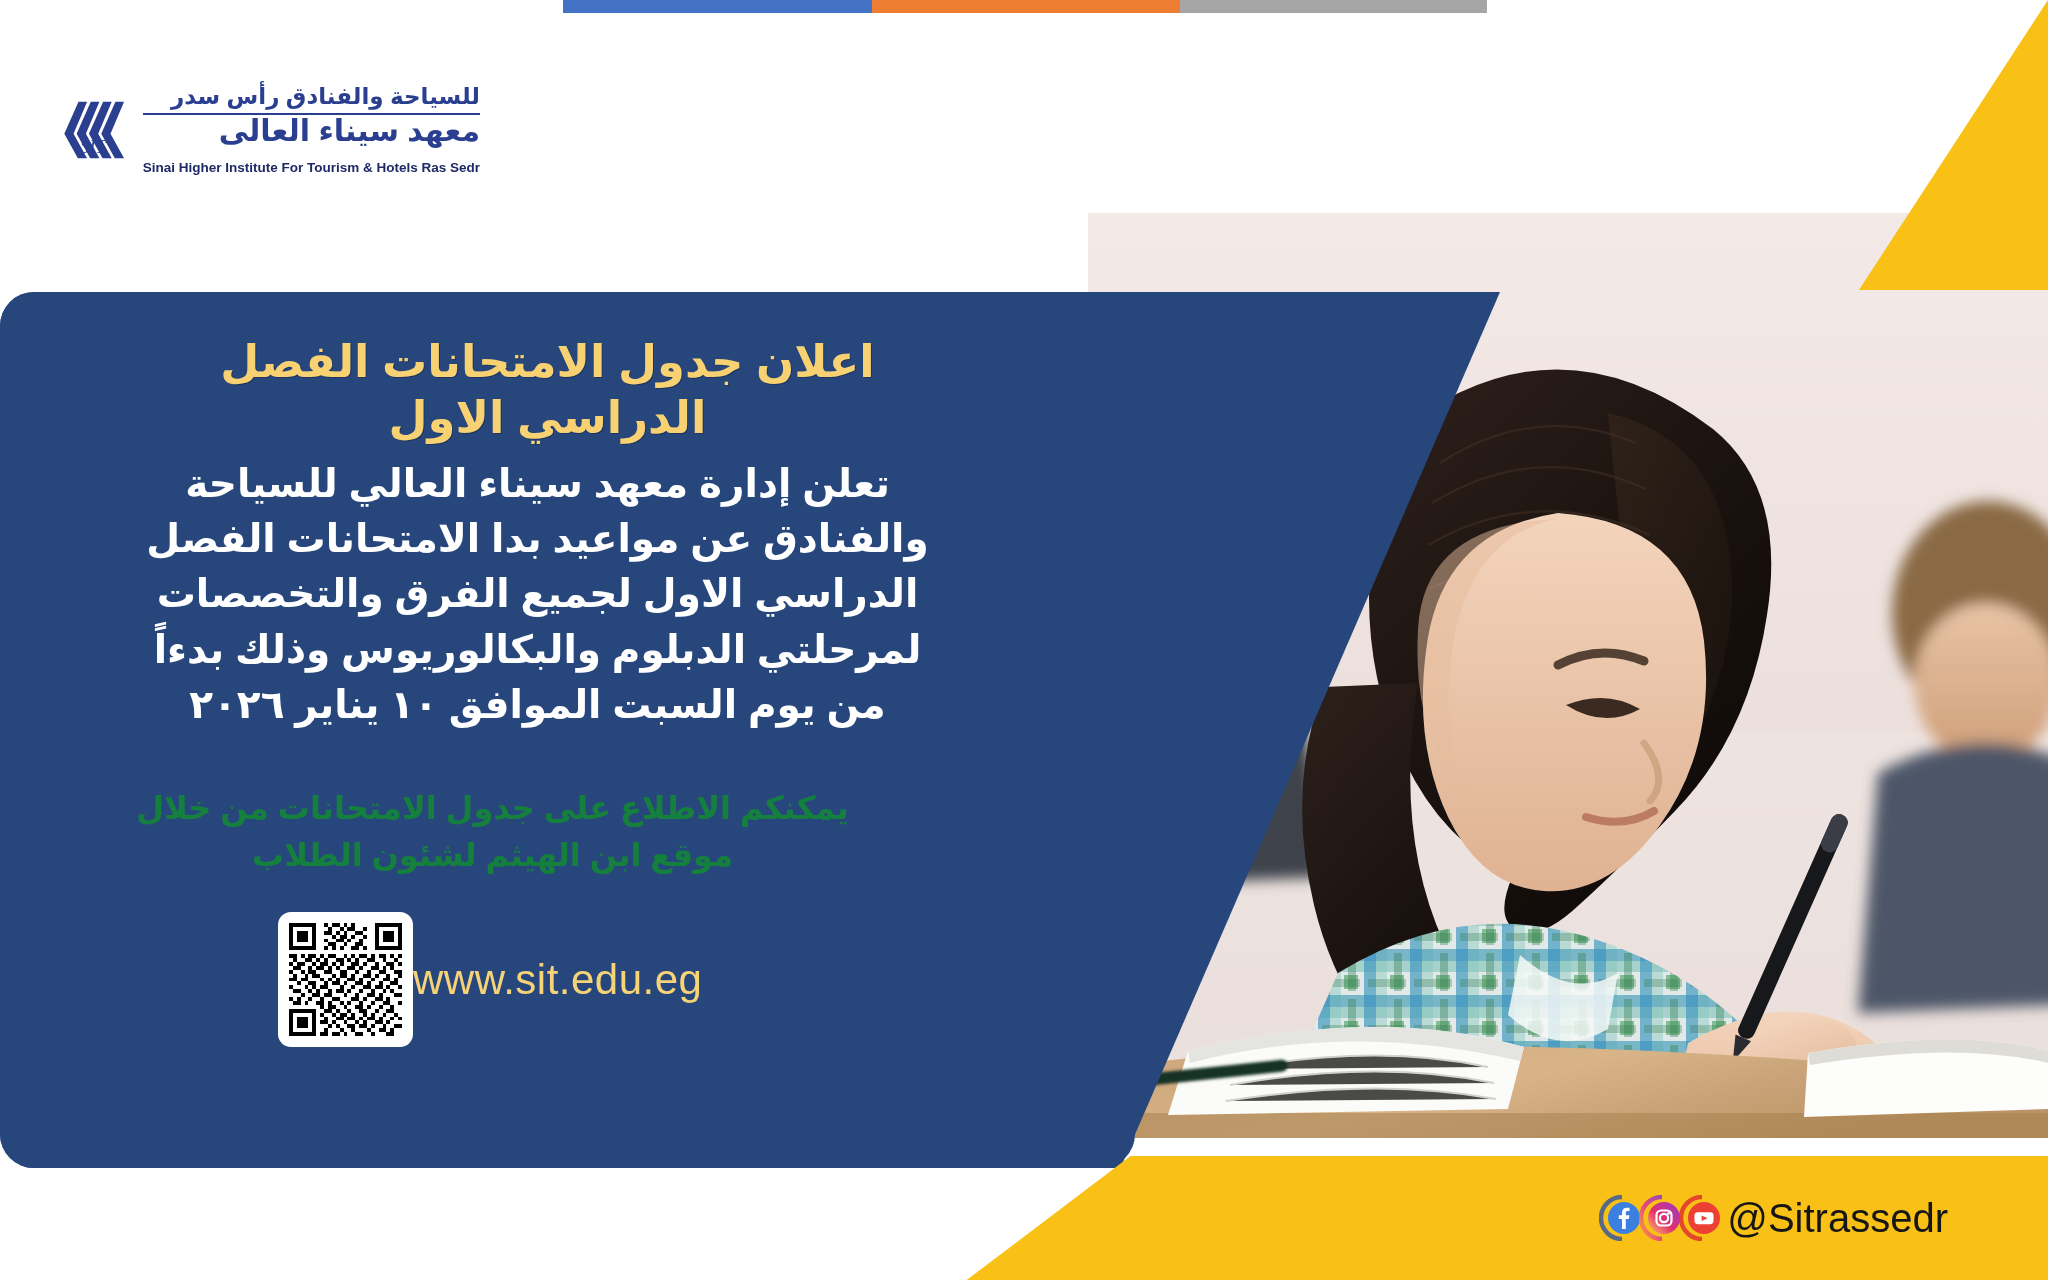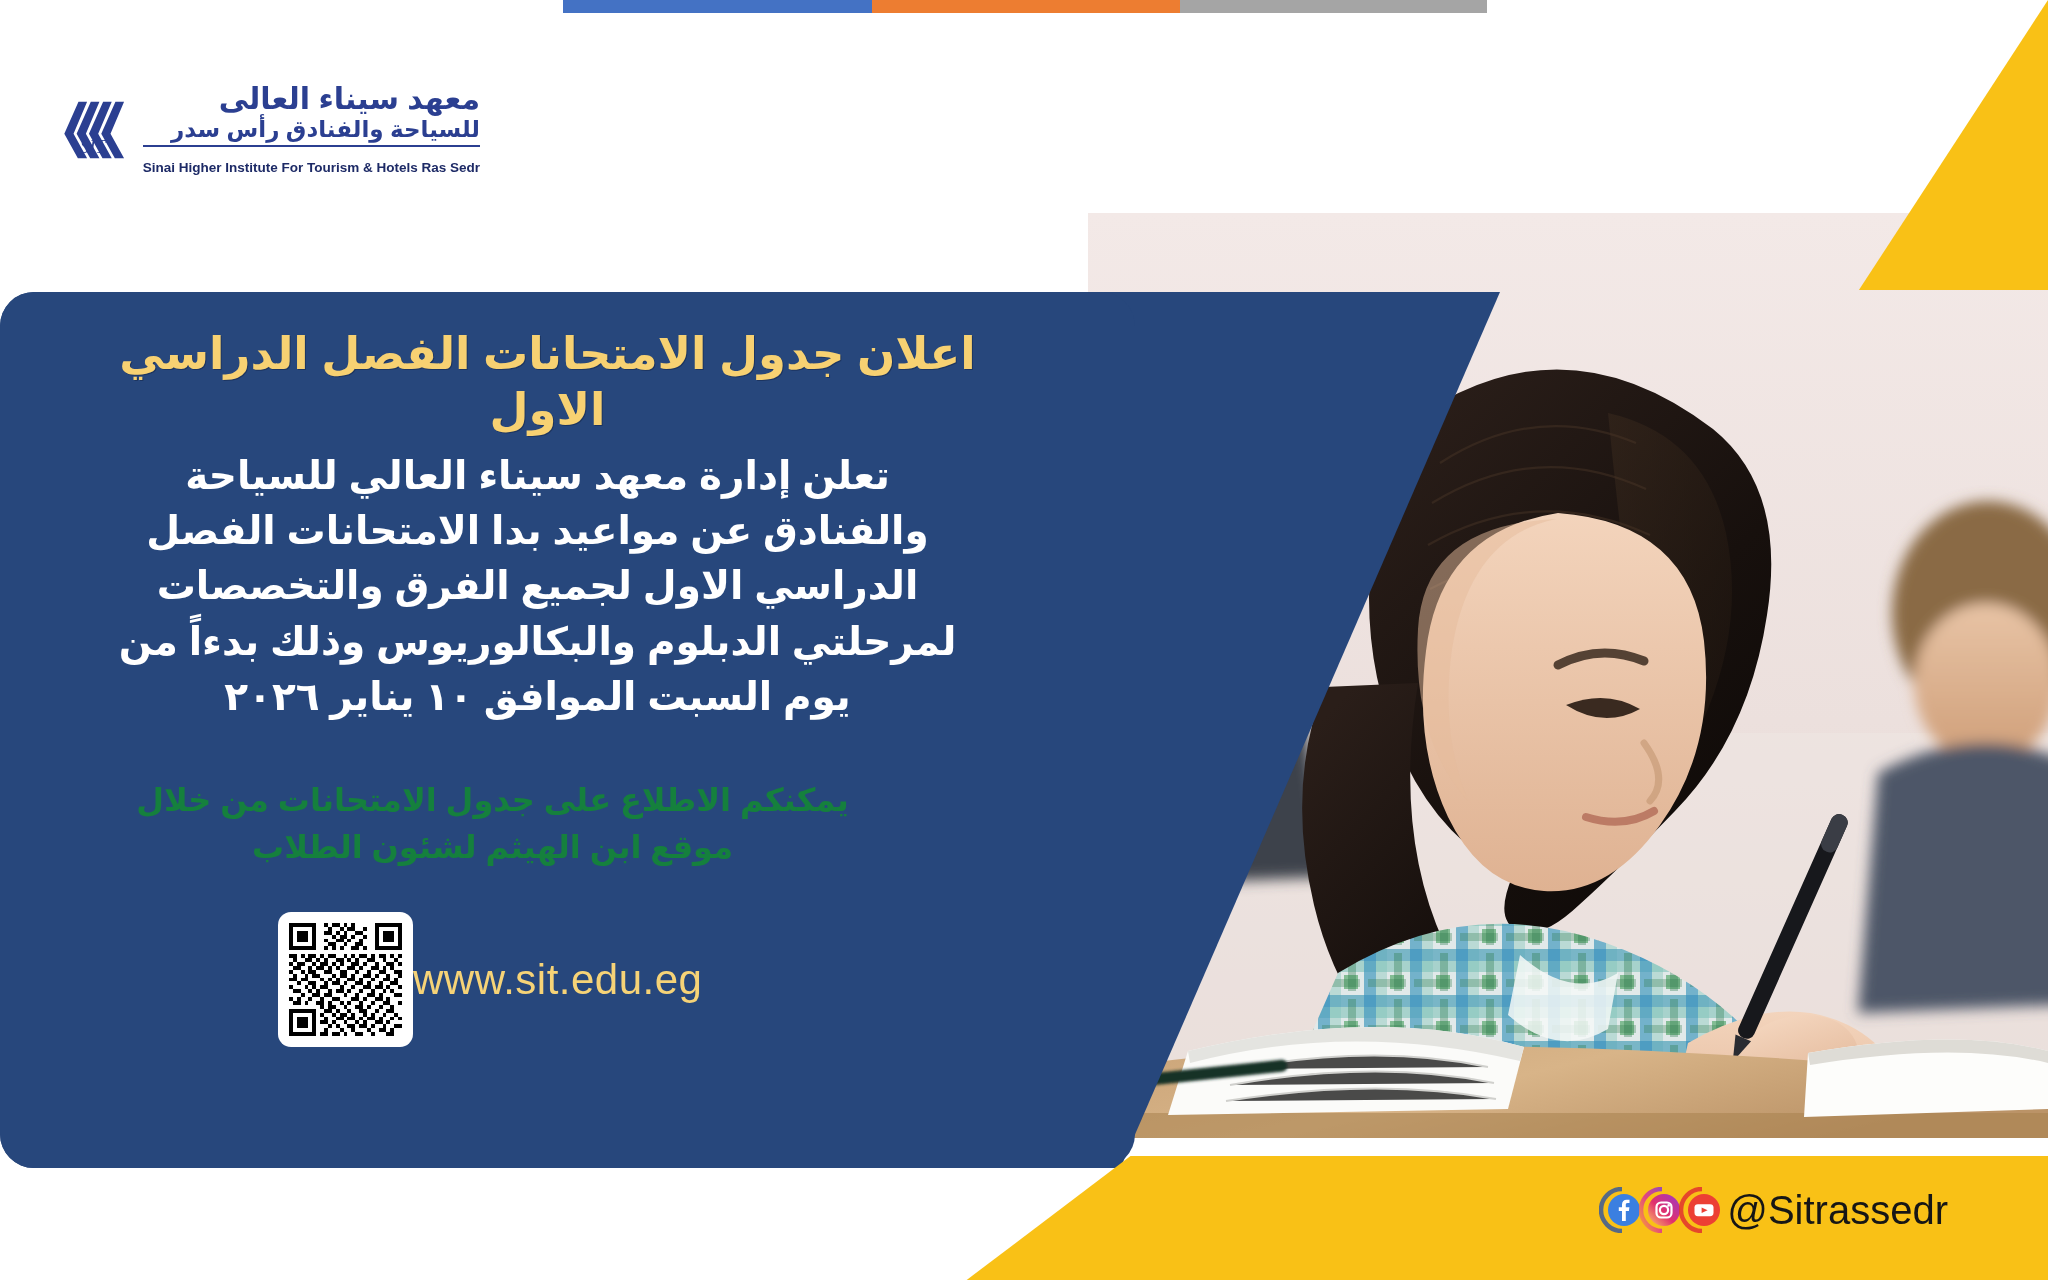--- a/index.html
+++ b/index.html
@@ -38,21 +38,21 @@
   }
   #blue-panel-round{
     position:absolute;top:292px;left:0;width:1135px;height:876px;
     background:#27477c;border-radius:34px;
   }
 
   
   #text-block{
     position:absolute;top:292px;left:0;width:1135px;height:876px;
     direction:rtl;text-align:center;
-    padding:4px;box-sizing:border-box;
+    padding:12px;box-sizing:border-box;
   }
   #headline{
     margin:0;padding:30px 150px 0 110px;
     font-size:45px;font-weight:bold;color:#f7d172;
     letter-spacing:0px;line-height:1.25;
     text-shadow:1px 1px 0 #1d3560;
   }
   #body-text{
     margin:1px;padding:8px 170px 0 110px;
     font-size:39px;font-weight:bold;color:#ffffff;
@@ -79,21 +79,21 @@
     letter-spacing:0.5px;
   }
 
   
   #bottom-bar{
     position:absolute;left:0;bottom:0;width:2048px;height:124px;
     background:#f9c116;
     clip-path:polygon(55.2% 0,100% 0,100% 100%,47.2% 100%);
   }
   #social-row{
-    position:absolute;right:100px;bottom:8px;height:124px;
+    position:absolute;right:100px;bottom:0;height:124px;
     display:flex;align-items:center;gap:0px;direction:ltr;
   }
   .social-ico{width:46px;height:46px;margin-right:-6px;position:relative;}
   .social-ico svg{display:block;width:46px;height:46px;}
   #handle{
     font-size:40px;font-weight:normal;color:#161616;margin-left:8px;
     letter-spacing:0px;
   }
 
   
@@ -248,22 +248,22 @@
 <div id="top-rule">
   <div class="seg seg-blue"></div>
   <div class="seg seg-orange"></div>
   <div class="seg seg-gray"></div>
 </div>
 
 <div id="corner-triangle"></div>
 
 <div id="logo">
   <div id="logo-words">
+    <div id="logo-ar2">للسياحة والفنادق رأس سدر</div>
     <div id="logo-ar1">معهد سيناء العالى</div>
-    <div id="logo-ar2">للسياحة والفنادق رأس سدر</div>
     <div id="logo-en">Sinai Higher Institute For Tourism &amp; Hotels Ras Sedr</div>
   </div>
   <div id="logo-mark">
     <svg viewBox="0 0 118 100" aria-hidden="true">
       <g fill="#2b3f91">
         <path d="M30 4 l14 0 l-22 52 l22 40 l-15 0 l-22 -40z"></path>
         <path d="M50 4 l14 0 l-22 52 l22 40 l-15 0 l-22 -40z"></path>
         <path d="M70 4 l14 0 l-22 52 l22 40 l-15 0 l-22 -40z"></path>
         <path d="M90 4 l14 0 l-22 52 l22 40 l-15 0 l-22 -40z"></path>
       </g>

